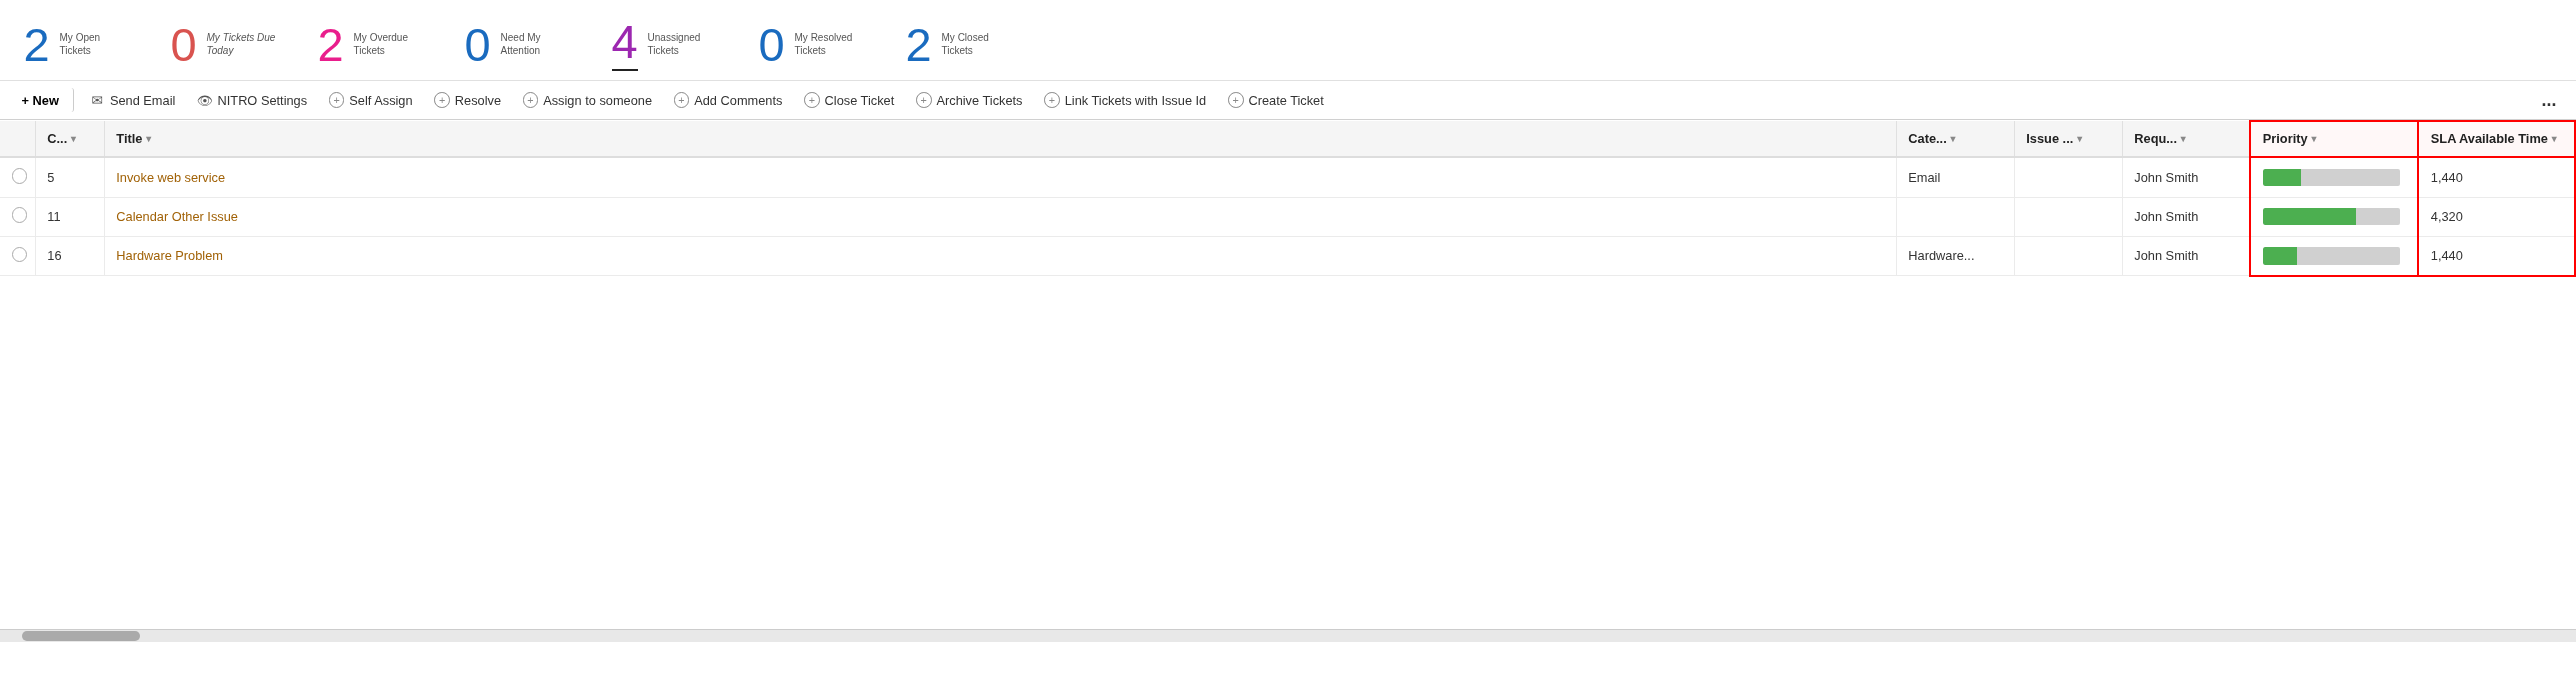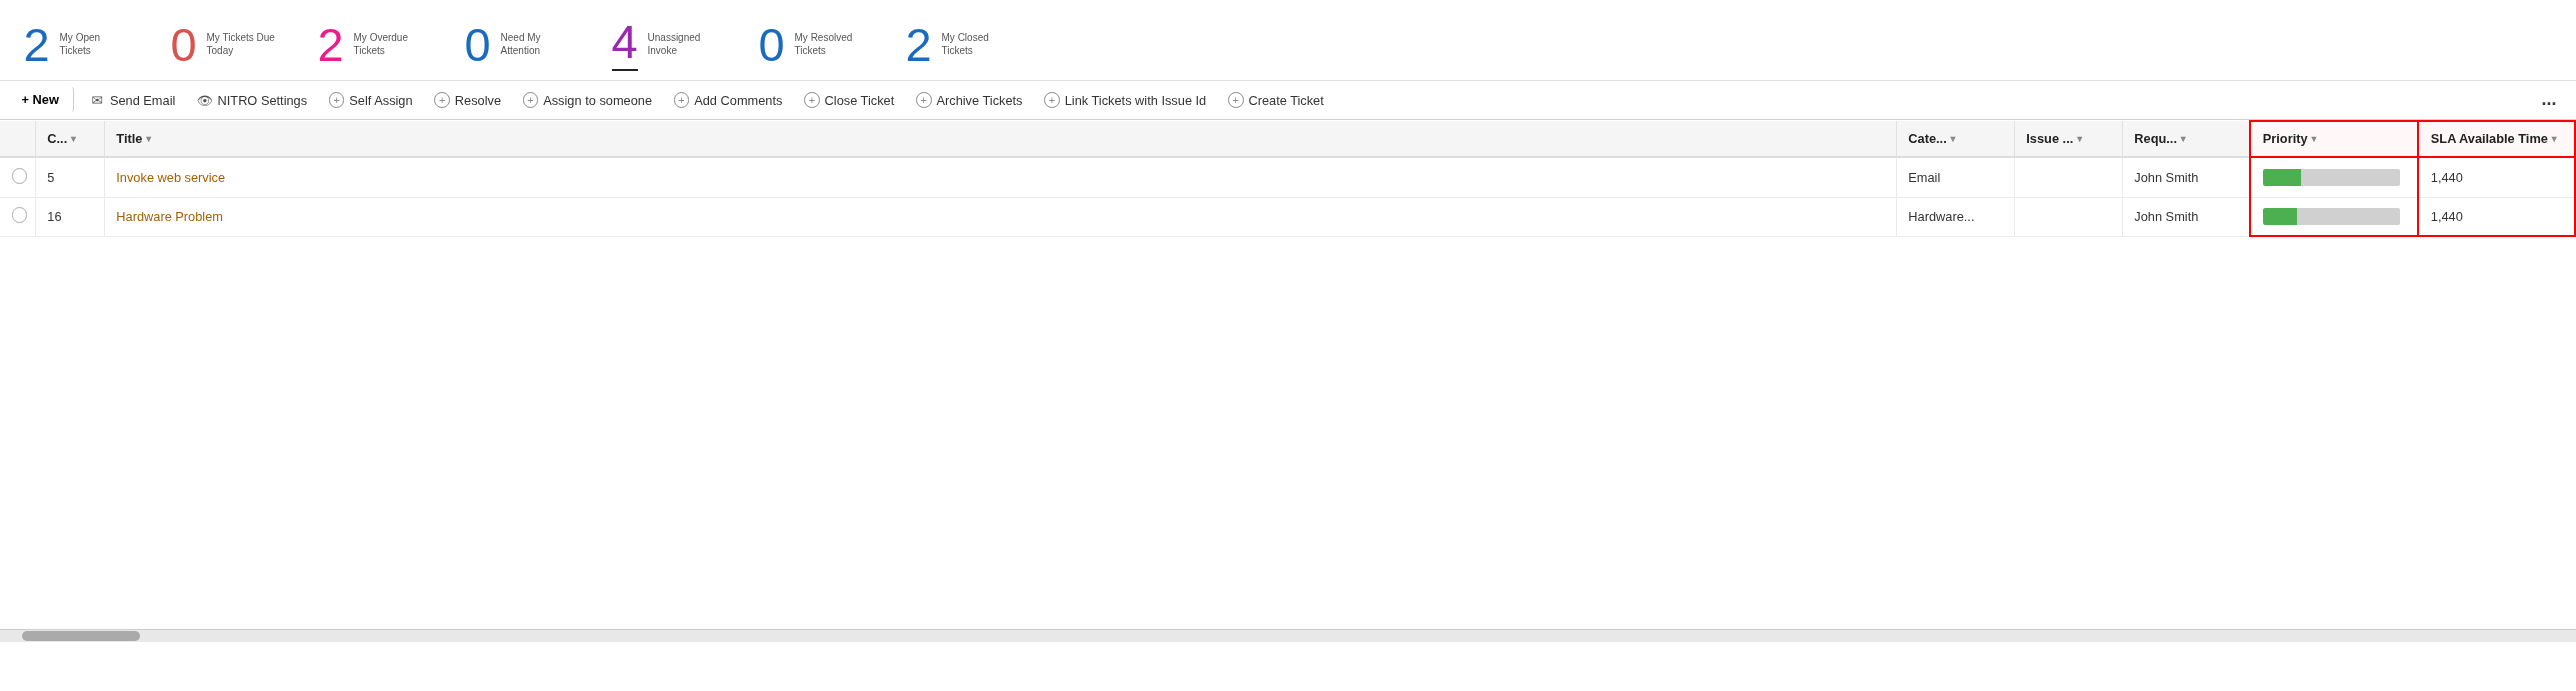--- a/index.html
+++ b/index.html
@@ -33,21 +33,21 @@
       max-width: 88px;
     }
     .stat-underline {
       border-bottom: 2.5px solid #222;
       padding-bottom: 3.9px;
     }
 
     
     .toolbar {
       display: flex;
-      align-items: flex-start;
+      align-items: center;
       padding: 5.9px 11.8px;
       border-bottom: 1px solid #d0d0d0;
       gap: 2px;
       background: #fff;
       flex-wrap: nowrap;
       overflow: hidden;
     }
     .toolbar-btn {
       display: flex;
       align-items: center;
@@ -216,37 +216,37 @@
 
 <div class="stats-row">
 
 <div class="stat-item">
       <div class="stat-number" style="color: rgb(26, 107, 191);">2</div>
       <div class="stat-label" style="white-space: pre-line;">My Open
 Tickets</div>
     </div>
     <div class="stat-item">
       <div class="stat-number" style="color: rgb(217, 83, 79);">0</div>
-      <div class="stat-label" style="white-space: pre-line;">My Tickets Due
+      <div class="stat-label" style="white-space: pre-line; font-style: italic;">My Tickets Due
 Today</div>
     </div>
     <div class="stat-item">
       <div class="stat-number" style="color: rgb(233, 30, 140);">2</div>
       <div class="stat-label" style="white-space: pre-line;">My Overdue
 Tickets</div>
     </div>
     <div class="stat-item">
       <div class="stat-number" style="color: rgb(26, 107, 191);">0</div>
       <div class="stat-label" style="white-space: pre-line;">Need My
 Attention</div>
     </div>
     <div class="stat-item">
       <div class="stat-number stat-underline" style="color: rgb(156, 39, 176);">4</div>
       <div class="stat-label" style="white-space: pre-line;">Unassigned
-Invoke</div>
+Tickets</div>
     </div>
     <div class="stat-item">
       <div class="stat-number" style="color: rgb(26, 107, 191);">0</div>
       <div class="stat-label" style="white-space: pre-line;">My Resolved
 Tickets</div>
     </div>
     <div class="stat-item">
       <div class="stat-number" style="color: rgb(26, 107, 191);">2</div>
       <div class="stat-label" style="white-space: pre-line;">My Closed
 Tickets</div>
@@ -359,20 +359,36 @@
           <td></td>
           <td>John Smith</td>
           <td class="priority-cell" style="border-left: 2px solid red; border-right: 2px solid red;">
             <div class="priority-bar-wrap">
               <div class="priority-bar-bg">
                 <div class="priority-bar-fill" style="width: 28%;"></div>
               </div>
             </div>
           </td>
           <td class="sla-cell" style="border-left: 2px solid red; border-right: 2px solid red;">1,440</td>
+        </tr>
+        <tr>
+          <td><span class="radio-circle"></span></td>
+          <td>11</td>
+          <td><a class="ticket-link">Calendar Other Issue</a></td>
+          <td></td>
+          <td></td>
+          <td>John Smith</td>
+          <td class="priority-cell" style="border-left: 2px solid red; border-right: 2px solid red;">
+            <div class="priority-bar-wrap">
+              <div class="priority-bar-bg">
+                <div class="priority-bar-fill" style="width: 68%;"></div>
+              </div>
+            </div>
+          </td>
+          <td class="sla-cell" style="border-left: 2px solid red; border-right: 2px solid red;">4,320</td>
         </tr>
         <tr>
           <td><span class="radio-circle"></span></td>
           <td>16</td>
           <td><a class="ticket-link">Hardware Problem</a></td>
           <td>Hardware...</td>
           <td></td>
           <td>John Smith</td>
           <td class="priority-cell" style="border-left: 2px solid red; border-right: 2px solid red; border-bottom: 2px solid red;">
             <div class="priority-bar-wrap">

